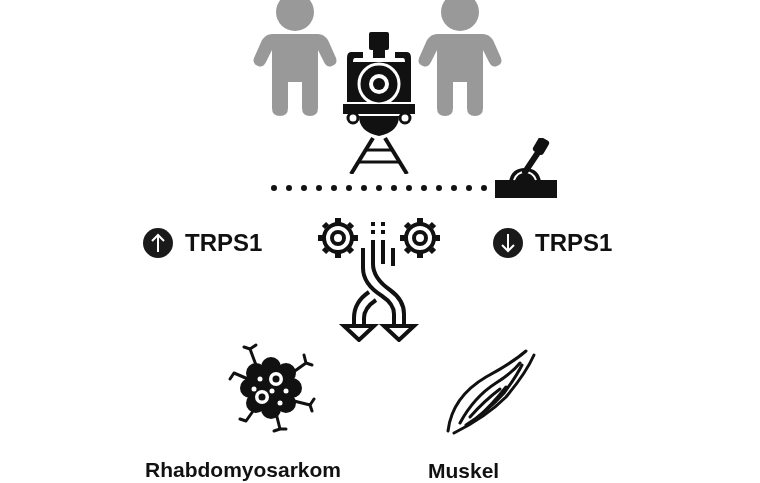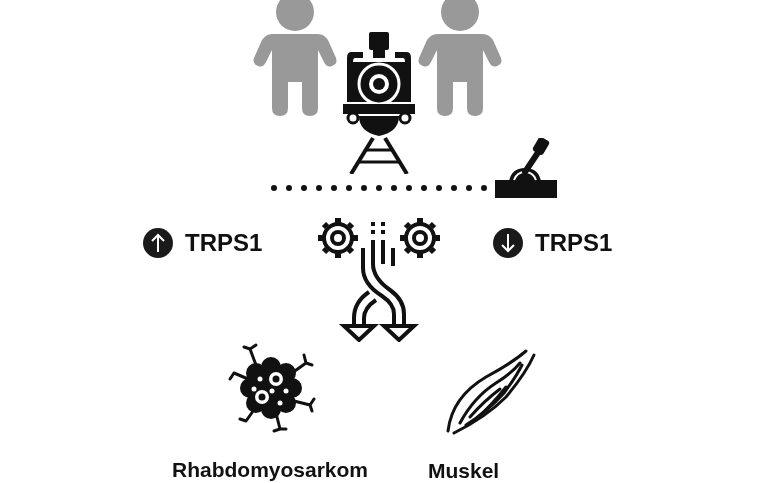--- a/index.html
+++ b/index.html
@@ -171,14 +171,14 @@
   <g fill="none" stroke="#111" stroke-width="3" stroke-linecap="round">
     <path d="M2 84 Q6 50 40 30 Q66 16 80 4"></path>
     <path d="M8 86 Q40 70 60 50 Q80 26 88 8"></path>
     <path d="M14 76 Q28 50 50 36 Q66 26 74 16"></path>
     <path d="M20 78 Q42 64 58 46 Q70 30 76 18"></path>
     <path d="M24 70 Q38 54 54 42"></path>
     <path d="M30 72 Q46 58 60 40"></path>
   </g>
 </svg>
 
-<div class="abs label" style="left:172px;top:458px;font-size:21px">Rhabdomyosarkom</div>
+<div class="abs label" style="left:145px;top:458px;font-size:21px">Rhabdomyosarkom</div>
 <div class="abs label" style="left:428px;top:459px;font-size:21px">Muskel</div>
 
 </body></html>

